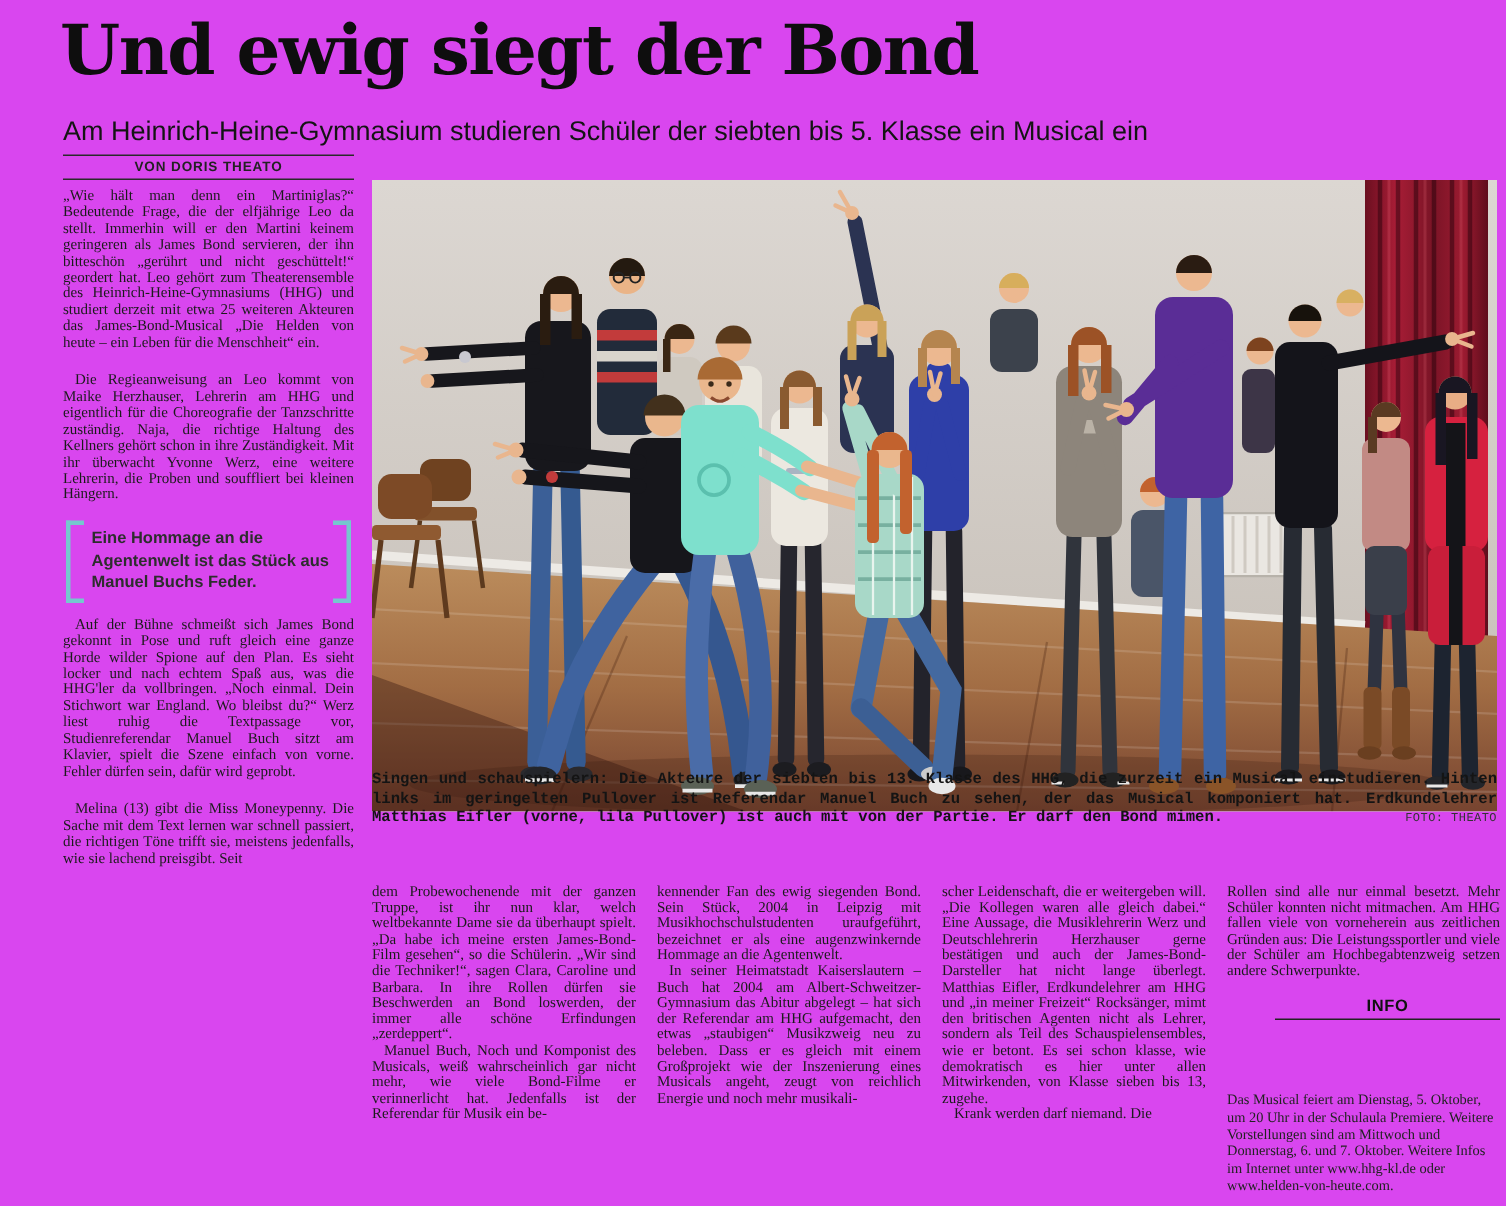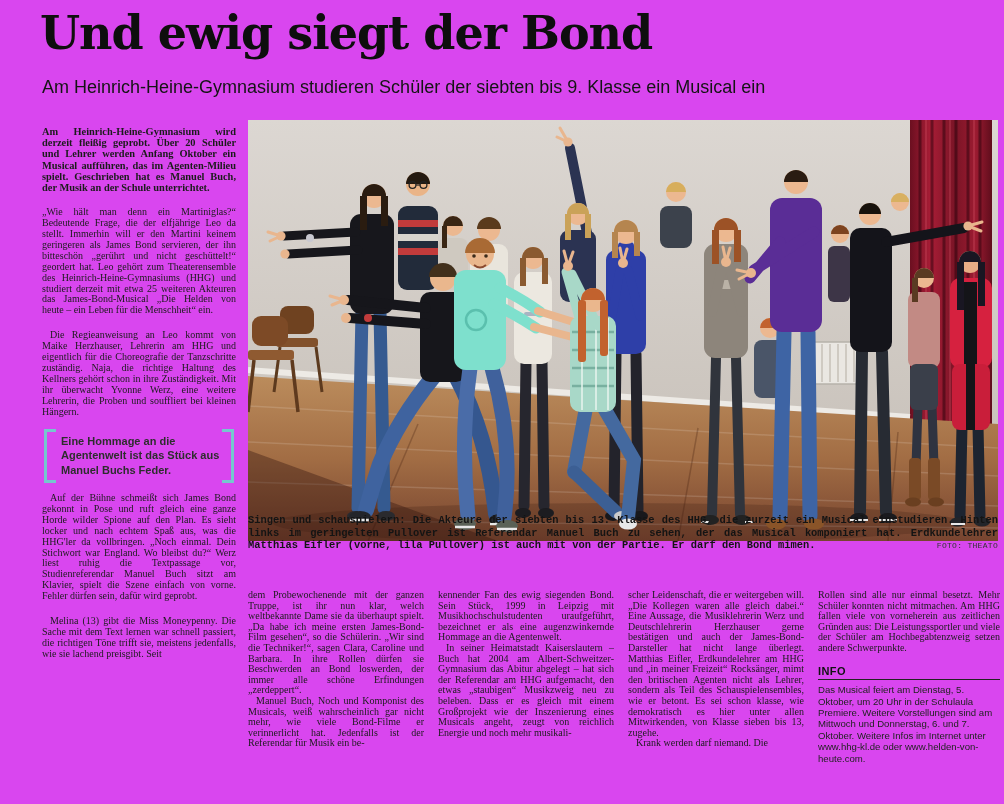--- a/index.html
+++ b/index.html
@@ -61,38 +61,41 @@
     position:absolute;top:590px;width:176px;height:214px;overflow:hidden;
     font-size:10px;line-height:10.6px;text-align:justify;
   }
   .bcol p{margin:0;}
   #col2{left:248px;} #col3{left:438px;} #col4{left:628px;} #col5{left:818px;width:182px;}
   
   .infobox{margin-top:12px;}
   .info-title{
     font-family:"Liberation Sans", sans-serif;font-weight:bold;font-size:11px;
     letter-spacing:0.4px;color:#111;padding-bottom:3px;border-bottom:1.4px solid #222;
-    text-align:left;
+    text-align:center;
+    margin-left:32px;
   }
   .info-text{
-    padding-top:4px;font-family:Liberation Sans, sans-serif;
-    font-size:9.6px;line-height:11.4px;color:#222;text-align:left;
+    padding-top:4px;font-family:Liberation Serif, serif;
+    font-size:9.6px;line-height:11.4px;color:#222;text-align:left;margin-top:44px;
   }
 </style>
 </head>
 <body>
 
 <div class="page">
 
   <h1 class="headline">Und ewig siegt der Bond</h1>
-  <p class="subhead">Am Heinrich-Heine-Gymnasium studieren Schüler der siebten bis 9. Klasse ein Musical ein</p>
-
+  <p class="subhead">Am Heinrich-Heine-Gymnasium studieren Schüler der siebten bis 5. Klasse ein Musical ein</p>
+
+  <div class="byline-box">
+    <span>VON DORIS THEATO</span>
+  </div>
 
   <div class="col1">
-    <p class="lead">Am Heinrich-Heine-Gymnasium wird derzeit fleißig geprobt. Über 20 Schüler und Lehrer werden Anfang Oktober ein Musical aufführen, das im Agenten-Milieu spielt. Geschrieben hat es Manuel Buch, der Musik an der Schule unterrichtet.</p>
     <p>„Wie hält man denn ein Martiniglas?“ Bedeutende Frage, die der elfjährige Leo da stellt. Immerhin will er den Martini keinem geringeren als James Bond servieren, der ihn bitteschön „gerührt und nicht geschüttelt!“ geordert hat. Leo gehört zum Theaterensemble des Heinrich-Heine-Gymnasiums (HHG) und studiert derzeit mit etwa 25 weiteren Akteuren das James-Bond-Musical „Die Helden von heute – ein Leben für die Menschheit“ ein.</p>
     <p class="indent">Die Regieanweisung an Leo kommt von Maike Herzhauser, Lehrerin am HHG und eigentlich für die Choreografie der Tanzschritte zuständig. Naja, die richtige Haltung des Kellners gehört schon in ihre Zuständigkeit. Mit ihr überwacht Yvonne Werz, eine weitere Lehrerin, die Proben und souffliert bei kleinen Hängern.</p>
     <div class="pullquote">
       <span class="bracket left"></span>
       <span>Eine Hommage an die Agentenwelt ist das Stück aus Manuel Buchs Feder.</span>
       <span class="bracket right"></span>
     </div>
     <p class="indent">Auf der Bühne schmeißt sich James Bond gekonnt in Pose und ruft gleich eine ganze Horde wilder Spione auf den Plan. Es sieht locker und nach echtem Spaß aus, was die HHG'ler da vollbringen. „Noch einmal. Dein Stichwort war England. Wo bleibst du?“ Werz liest ruhig die Textpassage vor, Studienreferendar Manuel Buch sitzt am Klavier, spielt die Szene einfach von vorne. Fehler dürfen sein, dafür wird geprobt.</p>
     <p class="indent">Melina (13) gibt die Miss Moneypenny. Die Sache mit dem Text lernen war schnell passiert, die richtigen Töne trifft sie, meistens jedenfalls, wie sie lachend preisgibt. Seit</p>
   </div>
@@ -387,21 +390,21 @@
     <span>Singen und schauspielern: Die Akteure der siebten bis 13. Klasse des HHG, die zurzeit ein Musical einstudieren. Hinten links im geringelten Pullover ist Referendar Manuel Buch zu sehen, der das Musical komponiert hat. Erdkundelehrer Matthias Eifler (vorne, lila Pullover) ist auch mit von der Partie. Er darf den Bond mimen.</span>
     <span class="credit">FOTO: THEATO</span>
   </div>
 
   <div class="bcol" id="col2">
     <p>dem Probewochenende mit der ganzen Truppe, ist ihr nun klar, welch weltbekannte Dame sie da überhaupt spielt. „Da habe ich meine ersten James-Bond-Film gesehen“, so die Schülerin. „Wir sind die Techniker!“, sagen Clara, Caroline und Barbara. In ihre Rollen dürfen sie Beschwerden an Bond loswerden, der immer alle schöne Erfindungen „zerdeppert“.</p>
     <p class="indent">Manuel Buch, Noch und Komponist des Musicals, weiß wahrscheinlich gar nicht mehr, wie viele Bond-Filme er verinnerlicht hat. Jedenfalls ist der Referendar für Musik ein be-</p>
   </div>
 
   <div class="bcol" id="col3">
-    <p>kennender Fan des ewig siegenden Bond. Sein Stück, 1999 in Leipzig mit Musikhochschulstudenten uraufgeführt, bezeichnet er als eine augenzwinkernde Hommage an die Agentenwelt.</p>
+    <p>kennender Fan des ewig siegenden Bond. Sein Stück, 2004 in Leipzig mit Musikhochschulstudenten uraufgeführt, bezeichnet er als eine augenzwinkernde Hommage an die Agentenwelt.</p>
     <p class="indent">In seiner Heimatstadt Kaiserslautern – Buch hat 2004 am Albert-Schweitzer-Gymnasium das Abitur abgelegt – hat sich der Referendar am HHG aufgemacht, den etwas „staubigen“ Musikzweig neu zu beleben. Dass er es gleich mit einem Großprojekt wie der Inszenierung eines Musicals angeht, zeugt von reichlich Energie und noch mehr musikali-</p>
   </div>
 
   <div class="bcol" id="col4">
     <p>scher Leidenschaft, die er weitergeben will. „Die Kollegen waren alle gleich dabei.“ Eine Aussage, die Musiklehrerin Werz und Deutschlehrerin Herzhauser gerne bestätigen und auch der James-Bond-Darsteller hat nicht lange überlegt. Matthias Eifler, Erdkundelehrer am HHG und „in meiner Freizeit“ Rocksänger, mimt den britischen Agenten nicht als Lehrer, sondern als Teil des Schauspielensembles, wie er betont. Es sei schon klasse, wie demokratisch es hier unter allen Mitwirkenden, von Klasse sieben bis 13, zugehe.</p>
     <p class="indent">Krank werden darf niemand. Die</p>
   </div>
 
   <div class="bcol" id="col5">
     <p>Rollen sind alle nur einmal besetzt. Mehr Schüler konnten nicht mitmachen. Am HHG fallen viele von vorneherein aus zeitlichen Gründen aus: Die Leistungssportler und viele der Schüler am Hochbegabtenzweig setzen andere Schwerpunkte.</p>

